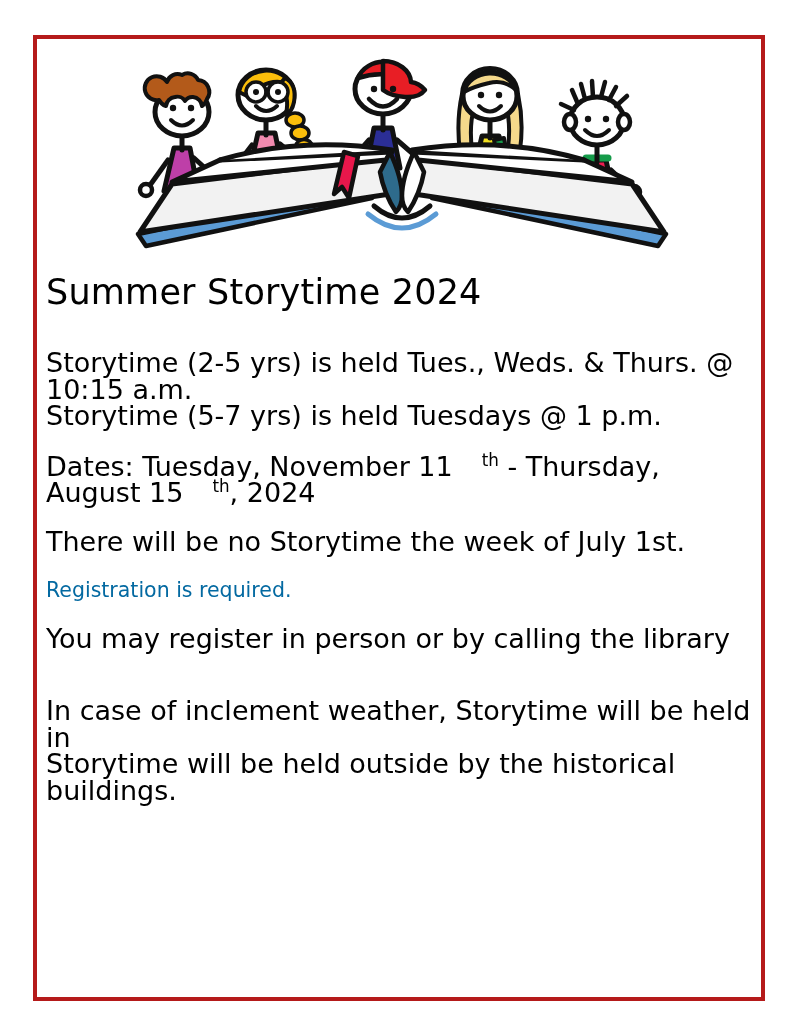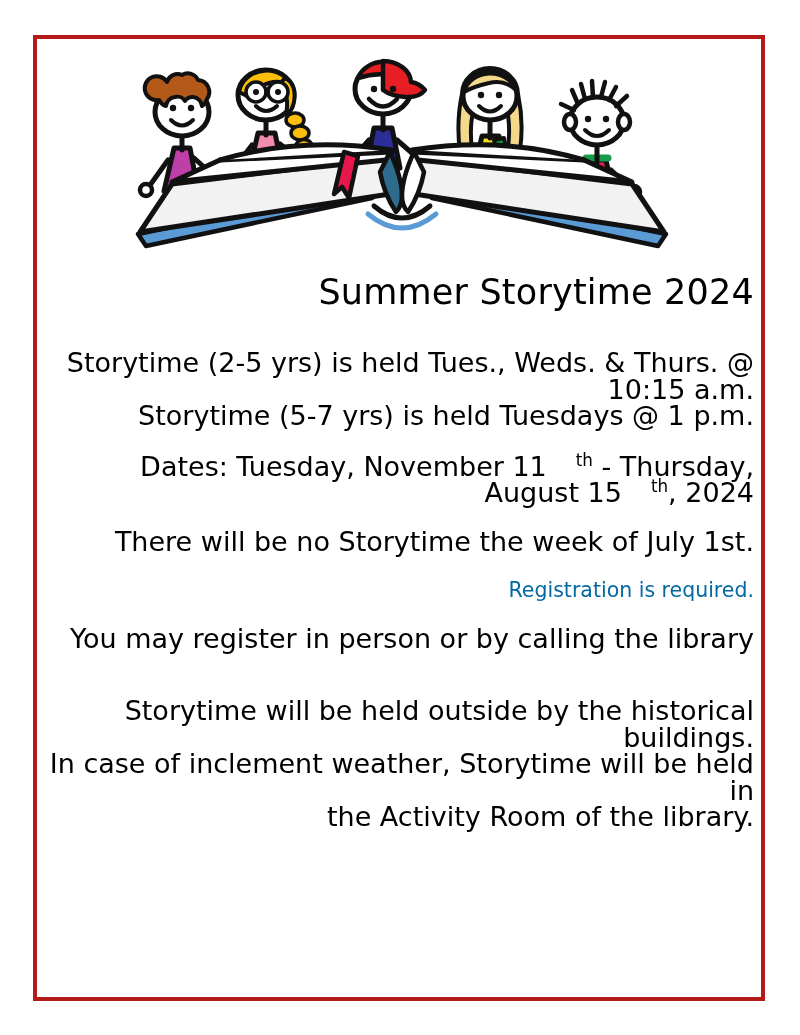--- a/index.html
+++ b/index.html
@@ -42,21 +42,21 @@
     height: 205px;
   }
   .illustration svg { display: block; width: 100%; height: 100%; }
 
   
   .content {
     position: absolute;
     left: 46px;
     top: 270px;
     width: 708px;
-    text-align: right;
+    text-align: left;
   }
 
   .title {
     font-size: 35px;
     line-height: 44px;
     font-weight: 400;
     letter-spacing: 0.2px;
     margin: 0;
   }
   .subtitle {
@@ -275,18 +275,17 @@
     <div class="gap-4"></div>
 
     <p class="red-note">Registration is required.</p>
 
     <div class="gap-5"></div>
 
     <p class="para">You may register in person or by calling the library</p>
 
     <div class="gap-6"></div>
 
+    <p class="para">In case of inclement weather, Storytime will be held in</p>
     <p class="para">Storytime will be held outside by the historical buildings.</p>
-    <p class="para">In case of inclement weather, Storytime will be held in</p>
-    <p class="para">the Activity Room of the library.</p>
 
   </div>
 </div>
 
 </body></html>

